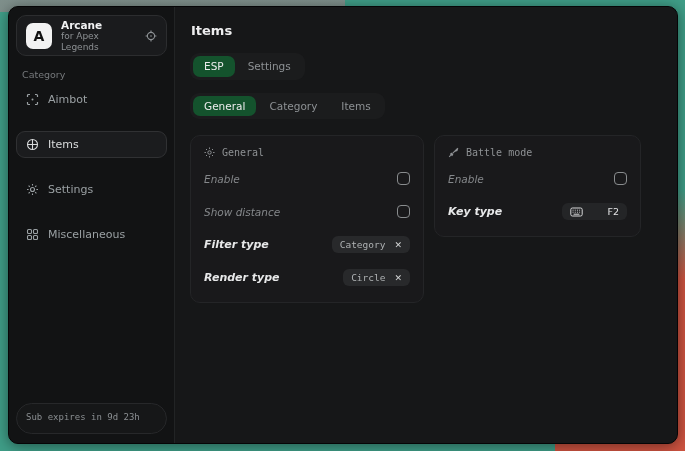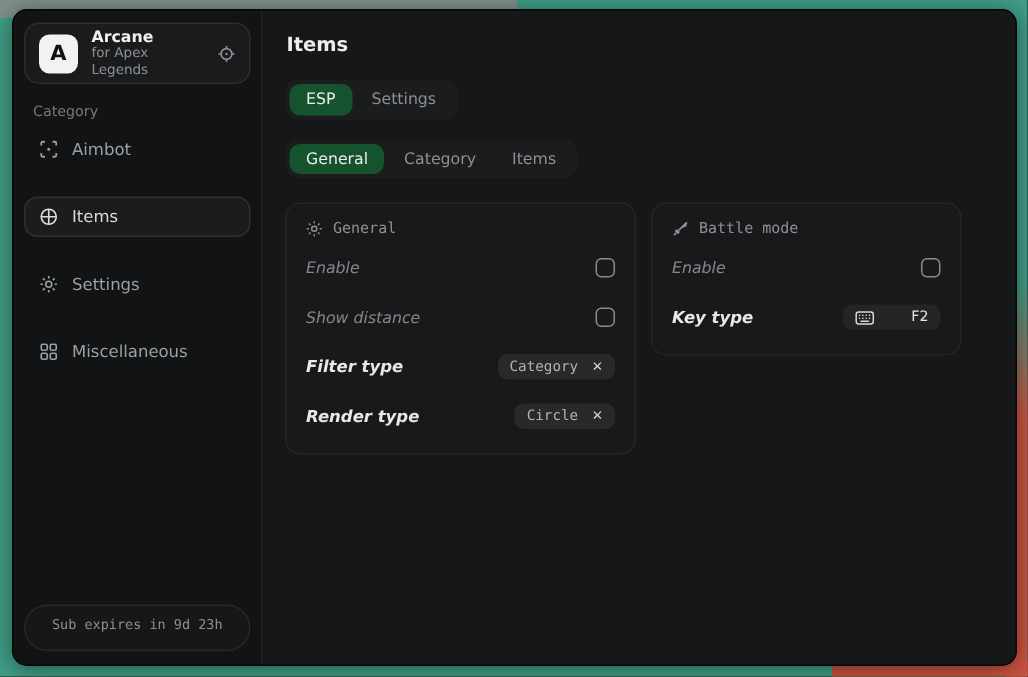--- a/index.html
+++ b/index.html
@@ -49,21 +49,21 @@
     height:27px; padding:0 9px; border-radius:9px;
     color:#9aa0a3; font-size:11px; border:1px solid transparent; cursor:default;
   }
   .nav-item.active{
     background:#1b1c1e; border-color:#303133; color:#d9dbdc;
   }
   .nav-item svg{ flex:0 0 13px; }
   .side-spacer{ flex:1; }
   .side-footer{
     border:1px solid #27282a; border-radius:20px; background:#161718;
-    padding:7px 9px 8px 9px; line-height:1.55;text-align:center;
+    padding:7px 9px 8px 9px; line-height:1.55;
   }
   .side-footer .l1{
     font-family:"DejaVu Sans Mono","Liberation Mono",monospace;
     font-size:9px; color:#8b8f92;
   }
   .side-footer .l2{ font-size:9.5px; color:#c8cacc; }
   
   .main{ flex:1; background:#161718; padding:13px 15px; }
   .page-title{ color:#ededee; font-size:13px; font-weight:bold; margin:3px 0 15px 1px; }
   .tabbar{

